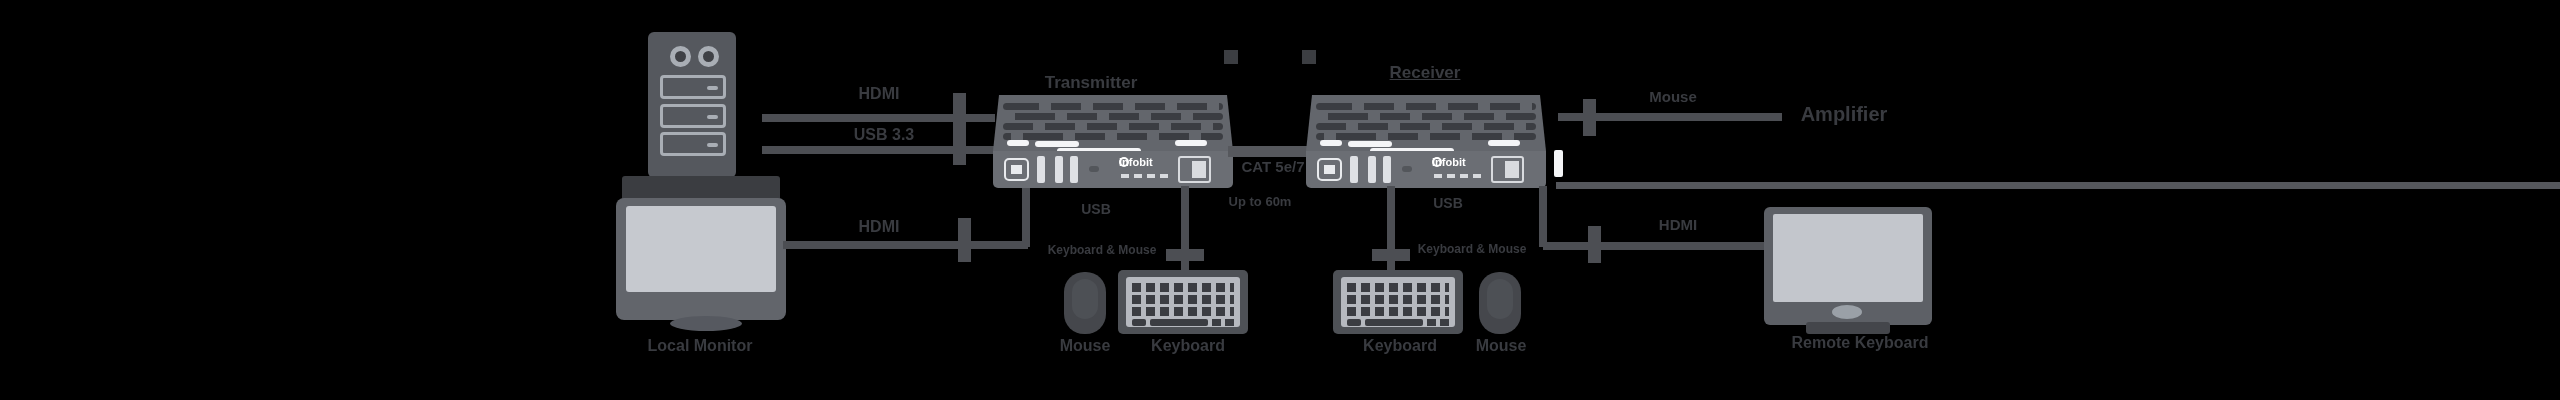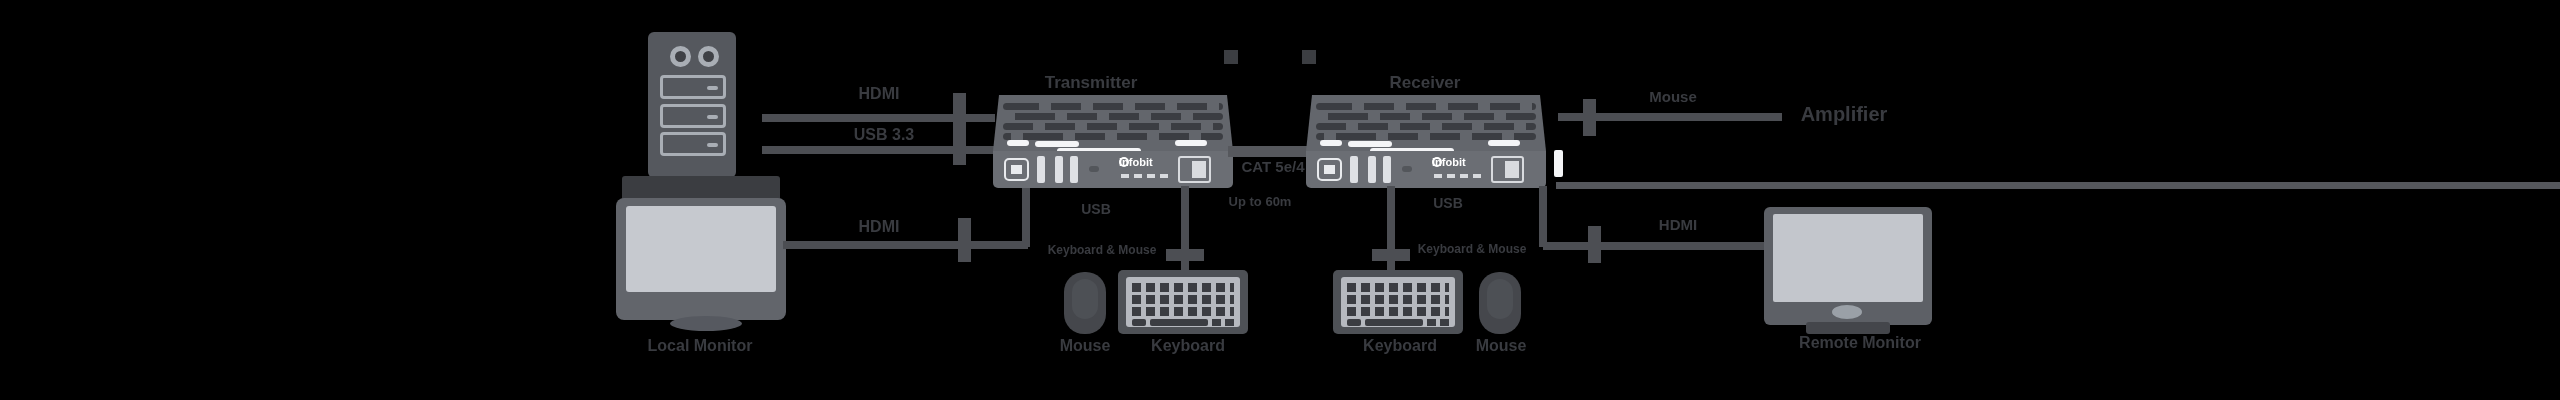--- a/index.html
+++ b/index.html
@@ -127,24 +127,24 @@
           <span class="bmark"></span>
           <span>infobit</span>
         </div>
       <div class="leds"></div>
       <div class="rj45"></div>
     </div>
   </div>
   <div class="nub" style="left:1224px;"></div>
 
   <div class="linkcable"></div>
-  <div class="lbl" style="left:1273px;top:158px;font-size:15px;">CAT 5e/4</div>
+  <div class="lbl" style="left:1273px;top:158px;font-size:15px;">CAT 5e/7</div>
   <div class="lbl" style="left:1260px;top:194px;font-size:13px;">Up to 60m</div>
 
-  <div class="lbl" style="left:1425px;top:73px;font-size:17px;">Receiver</div>
+  <div class="lbl" style="left:1425px;top:63px;font-size:17px;text-decoration:underline;">Receiver</div>
   <div class="nub" style="left:1302px;"></div>
   <div class="unit" style="left:1306px;top:93px;">
     <div class="vent">
       <div class="vrow vr1"></div>
       <div class="vrow vr2"></div>
       <div class="vrow vr3"></div>
       <div class="vrow vr4"></div>
     </div>
     <div class="shine" style="left:14px;top:47px;width:22px;"></div>
     <div class="shine" style="left:42px;top:48px;width:44px;"></div>
@@ -214,15 +214,15 @@
   <div class="line" style="left:1539px;top:186px;width:8px;height:61px;"></div>
   <div class="line" style="left:1543px;top:242px;width:226px;height:8px;"></div>
   <div class="cross" style="left:1588px;top:226px;width:13px;height:37px;"></div>
   <div class="lbl" style="left:1678px;top:216px;font-size:15px;">HDMI</div>
 
   <div class="mon-r">
     <div class="scr"></div>
     <div class="oval"></div>
   </div>
   <div class="mon-r-stand"></div>
-  <div class="lbl" style="left:1860px;top:334px;font-size:16px;">Remote Monitor</div>
+  <div class="lbl" style="left:1860px;top:334px;font-size:16px;">Remote Keyboard</div>
 
 </div>
 
 </body></html>

